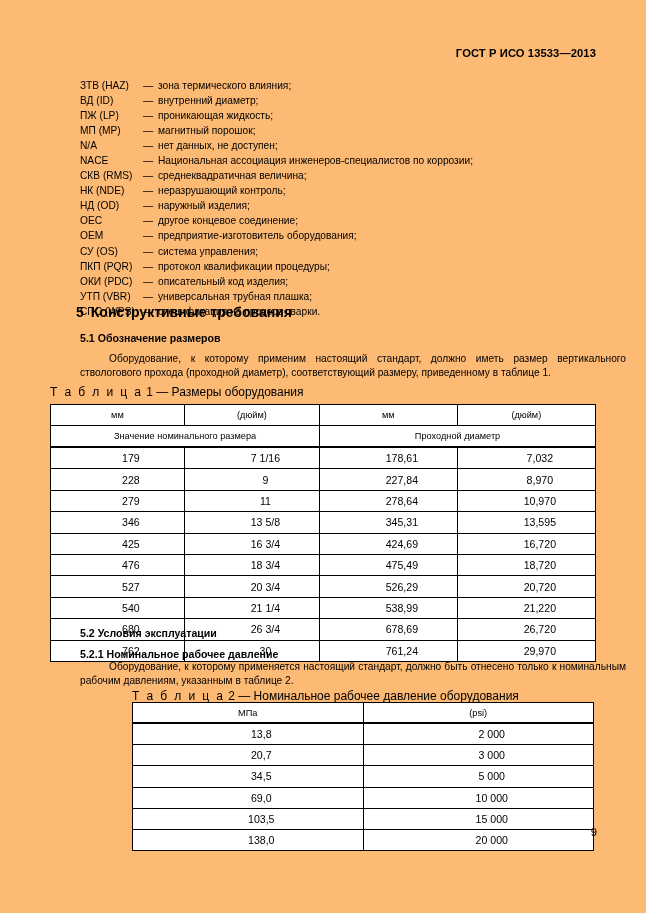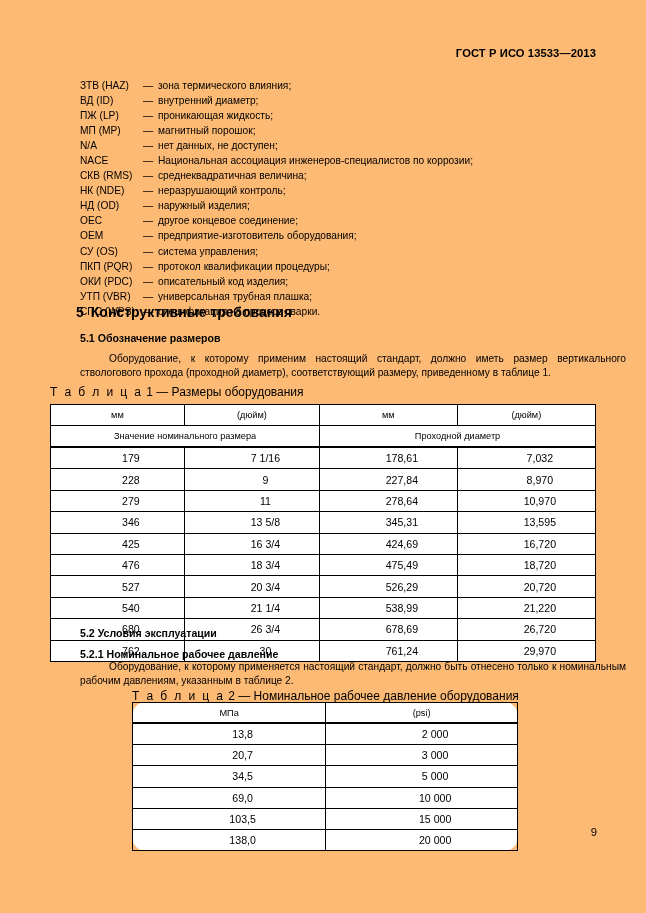--- a/index.html
+++ b/index.html
@@ -114,21 +114,21 @@
     height: 20.4px;
     padding-left: 27px;
   }
   #table-sizes { left: 50px; top: 404px; width: 546px; }
   #table-sizes .c1 { width: 136px; }
   #table-sizes .c2 { width: 137px; }
   #table-sizes .c3 { width: 136px; }
   #table-sizes .c4 { width: 137px; }
   #table-sizes thead tr:last-child th { border-bottom-width: 2px; }
 
-  #table-pressure { left: 132px; top: 702px; width: 386px; border-radius: 14px; }
+  #table-pressure { left: 132px; top: 702px; width: 462px; }
   #table-pressure .c1 { width: 193px; }
   #table-pressure .c2 { width: 193px; }
   #table-pressure thead tr th { border-bottom-width: 2px; height: 19px; }
   #table-pressure td { height: 20.2px; }
 
   .page-number {
     position: absolute;
     right: 49px;
     top: 826px;
     font-size: 11.3px;

